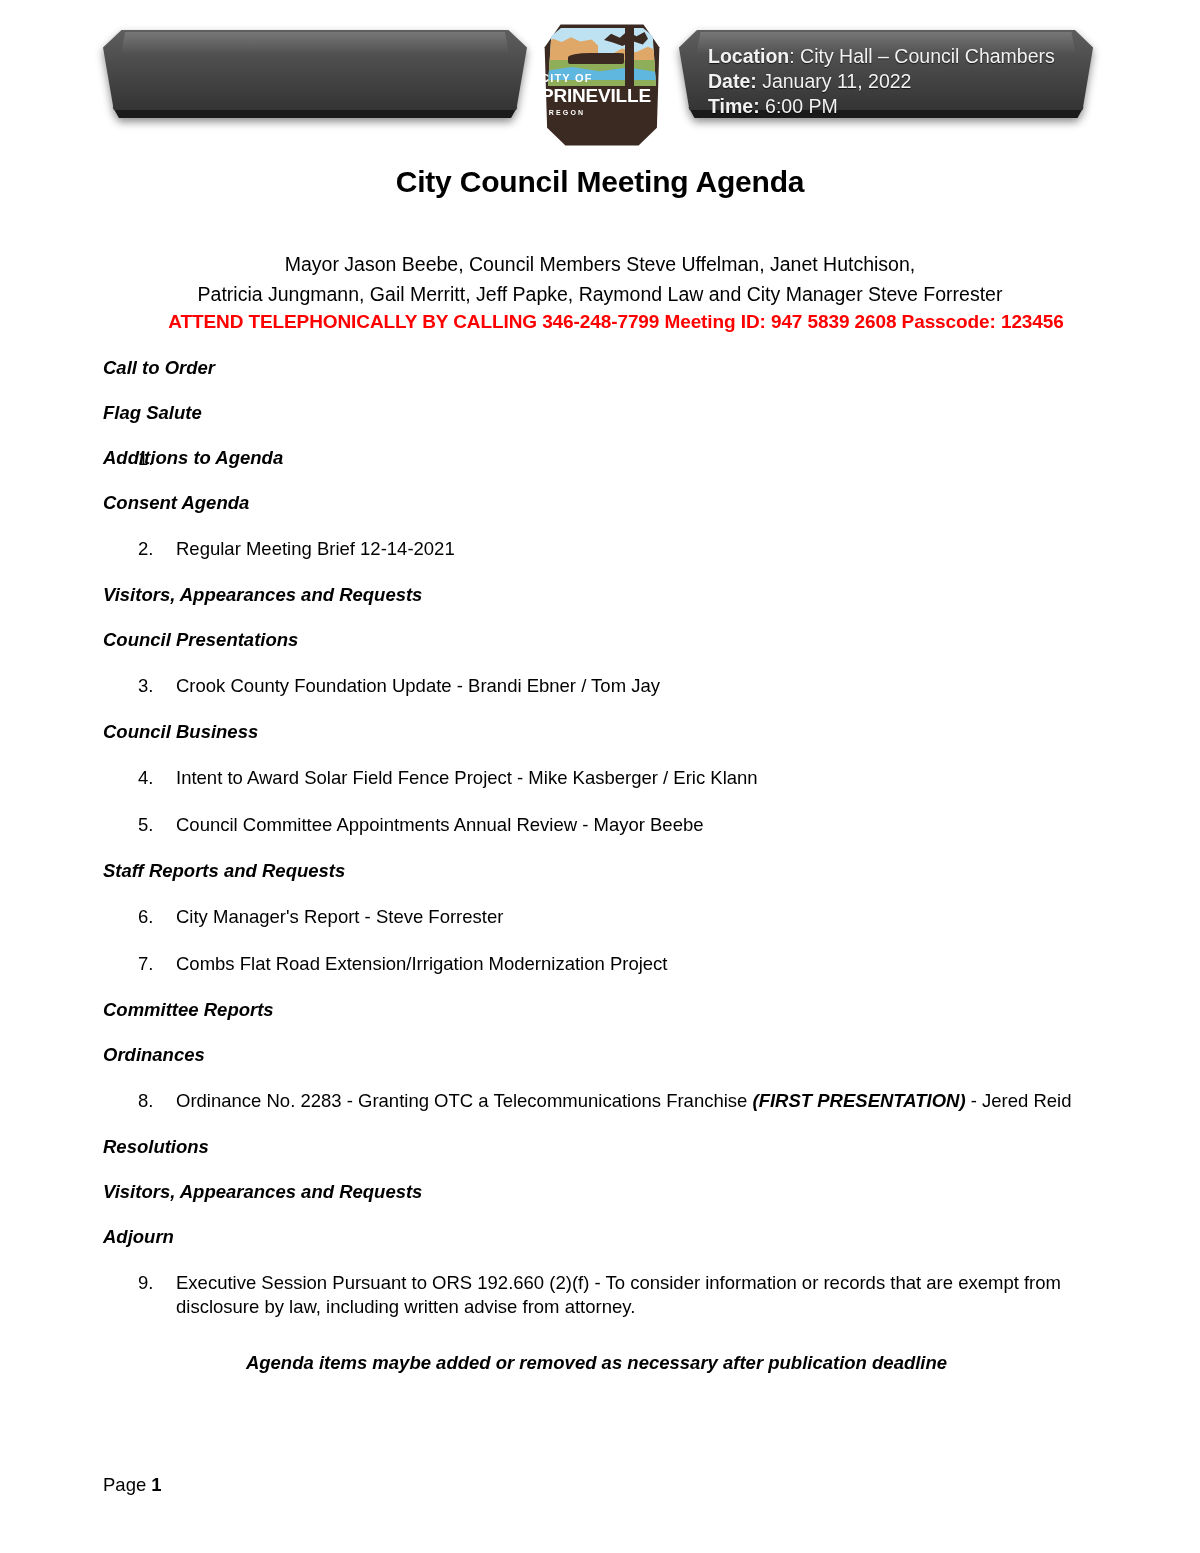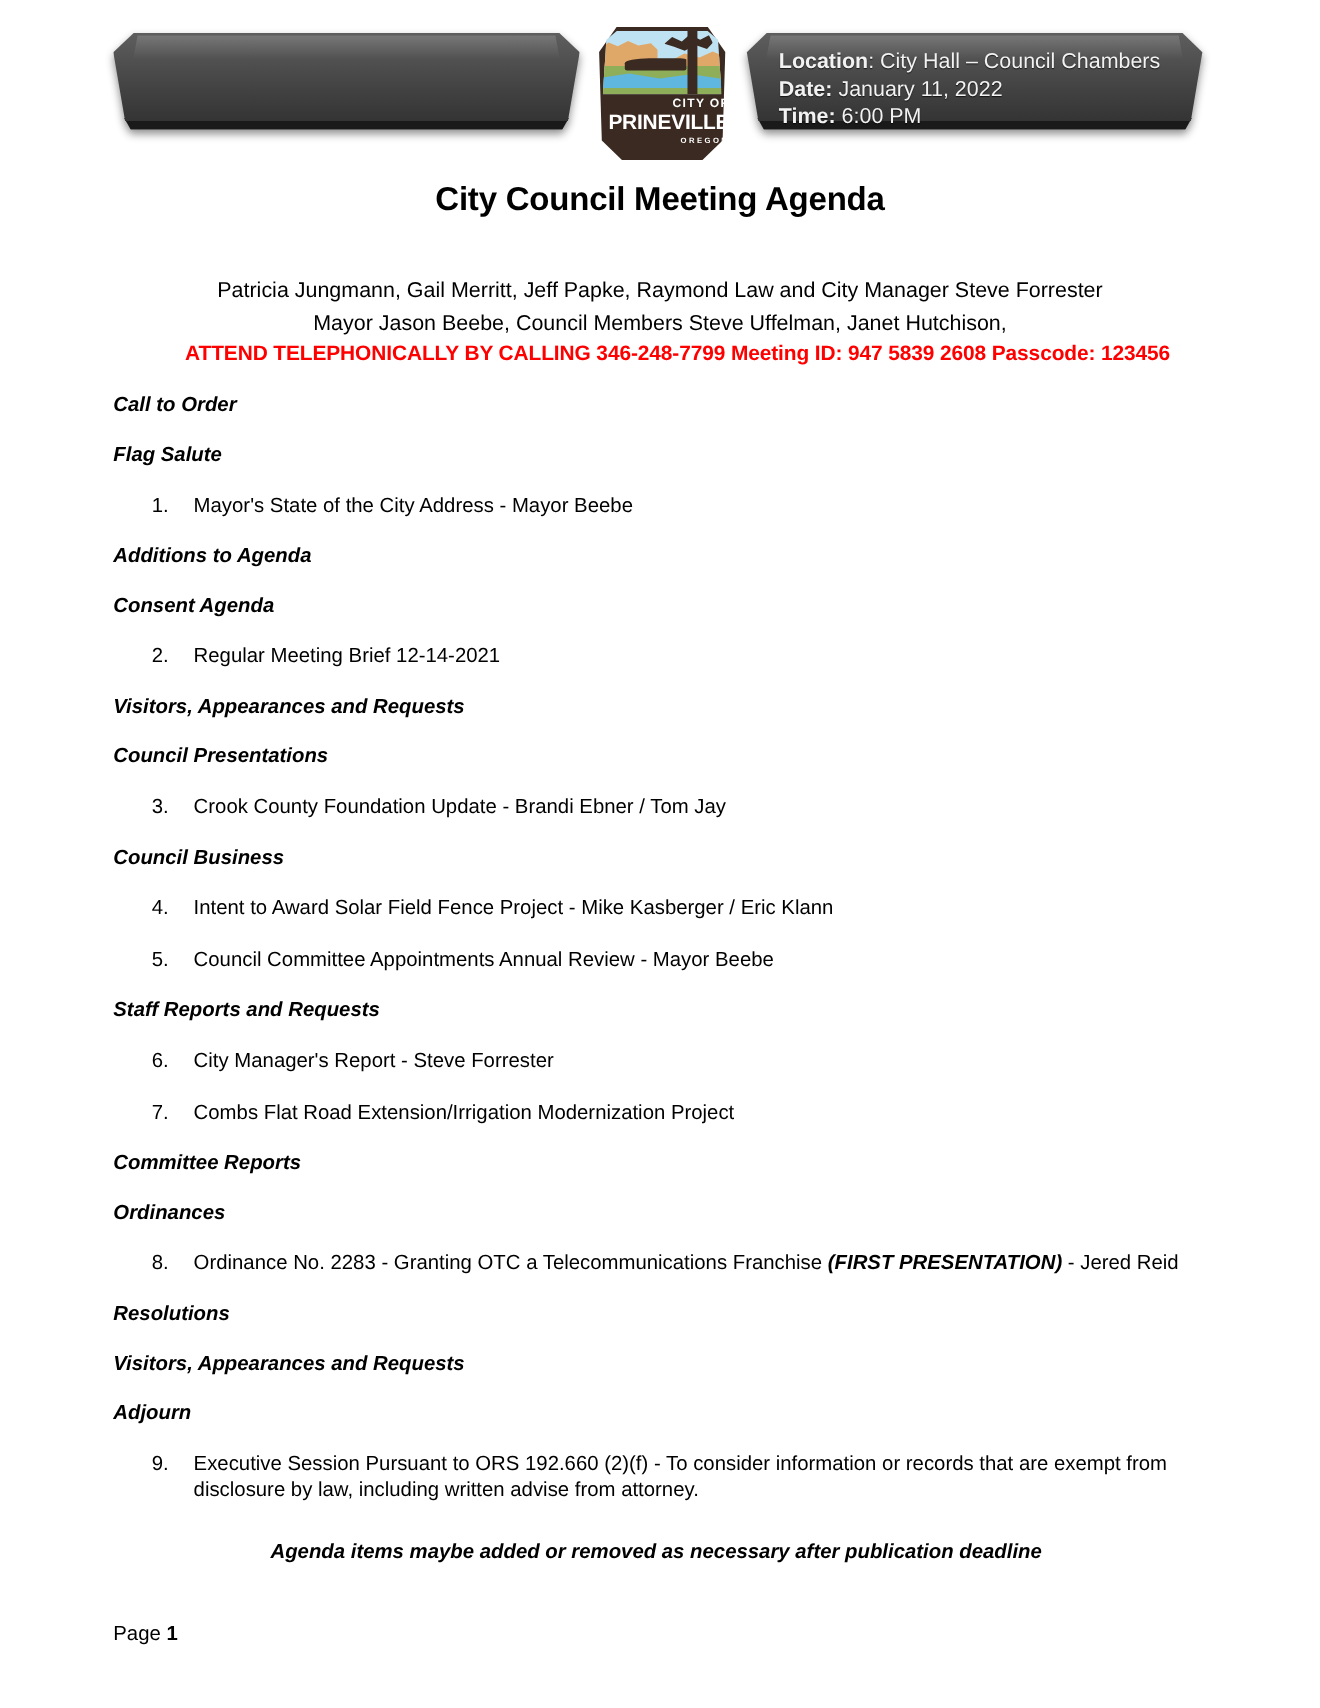--- a/index.html
+++ b/index.html
@@ -131,21 +131,21 @@
   .badge .tree-trunk {
     position: absolute; right: 22px; top: 0; width: 9px; height: 58px;
     background: #3b2a22;
   }
   .badge .tree-canopy {
     position: absolute; right: 8px; top: 2px; width: 44px; height: 26px;
     background: #3b2a22;
     -webkit-clip-path: polygon(0% 38%, 16% 14%, 36% 30%, 52% 6%, 74% 24%, 92% 8%, 100% 34%, 88% 56%, 64% 42%, 42% 62%, 20% 48%);
     clip-path: polygon(0% 38%, 16% 14%, 36% 30%, 52% 6%, 74% 24%, 92% 8%, 100% 34%, 88% 56%, 64% 42%, 42% 62%, 20% 48%);
   }
-  .badge .cap { position: absolute; left: 0; right: 0; top: 66px; text-align: right; color: #fff; }
+  .badge .cap { position: absolute; left: 0; right: 0; top: 50px; text-align: left; color: #fff; }
   .badge .cap .l1 { font-size: 11px; font-weight: bold; letter-spacing: 1.2px; }
   .badge .cap .l2 { font-size: 19px; font-weight: bold; letter-spacing: -0.2px; margin-top: 1px; }
   .badge .cap .l3 { font-size: 7px; font-weight: bold; letter-spacing: 2.2px; margin-top: 2px; }
 
   
   .doc-title {
     text-align: center;
     font-size: 30px;
     font-weight: bold;
     margin: 15px 0 0 0;
@@ -247,33 +247,32 @@
       <div><span class="lbl">Date:</span><span class="val"> January 11, 2022</span></div>
       <div><span class="lbl">Time:</span><span class="val"> 6:00 PM</span></div>
     </div>
   </div>
 
 </div>
 
 <div class="doc-title">City Council Meeting Agenda</div>
 
 <div class="attendees">
+  <div>Mayor Jason Beebe, Council Members Steve Uffelman, Janet Hutchison,</div>
   <div>Patricia Jungmann, Gail Merritt, Jeff Papke, Raymond Law and City Manager Steve Forrester</div>
-  <div>Mayor Jason Beebe, Council Members Steve Uffelman, Janet Hutchison,</div>
 </div>
 <div class="phone-line">ATTEND TELEPHONICALLY BY CALLING 346-248-7799 Meeting ID: 947 5839 2608 Passcode: 123456</div>
 
 <div class="body-wrap">
 
   <div class="sec-head">Call to Order</div>
 
   <div class="sec-head">Flag Salute</div>
   <div class="agenda-item">
     <span class="num">1.</span>
-    <span class="txt">Mayor's State of the City Address - Mayor Beebe</span>
   </div>
 
   <div class="sec-head">Additions to Agenda</div>
 
   <div class="sec-head">Consent Agenda</div>
   <div class="agenda-item">
     <span class="num">2.</span>
     <span class="txt">Regular Meeting Brief 12-14-2021</span>
   </div>
 

